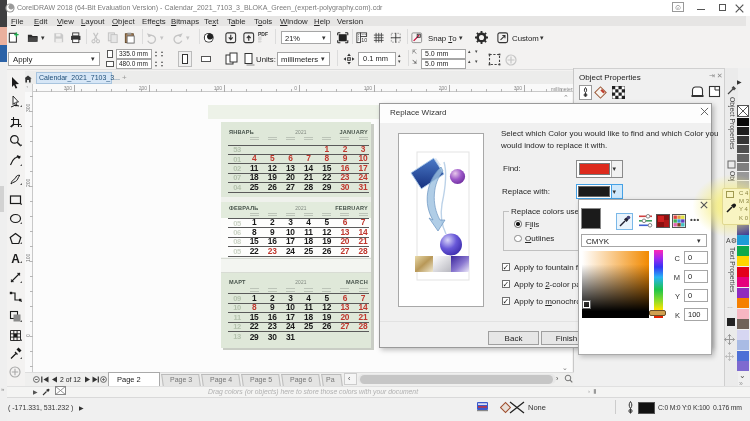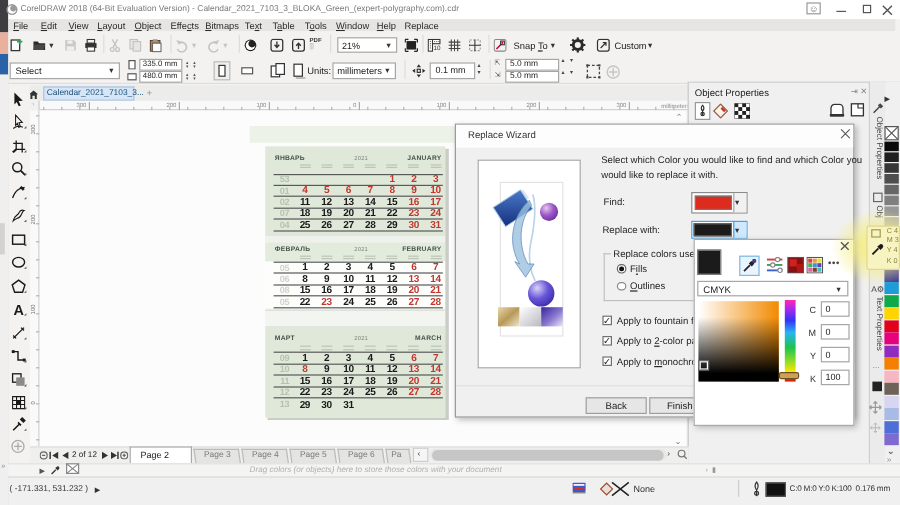--- a/index.html
+++ b/index.html
@@ -49,21 +49,21 @@
 <div class="tx" style="left:57px;top:16.8px;font-size:7.8px;color:#2b2b2b"><span style="text-decoration:underline">V</span>iew</div>
 <div class="tx" style="left:81px;top:16.8px;font-size:7.8px;color:#2b2b2b"><span style="text-decoration:underline">L</span>ayout</div>
 <div class="tx" style="left:112px;top:16.8px;font-size:7.8px;color:#2b2b2b"><span style="text-decoration:underline">O</span>bject</div>
 <div class="tx" style="left:142px;top:16.8px;font-size:7.8px;color:#2b2b2b">Effe<span style="text-decoration:underline">c</span>ts</div>
 <div class="tx" style="left:171px;top:16.8px;font-size:7.8px;color:#2b2b2b"><span style="text-decoration:underline">B</span>itmaps</div>
 <div class="tx" style="left:204px;top:16.8px;font-size:7.8px;color:#2b2b2b">Te<span style="text-decoration:underline">x</span>t</div>
 <div class="tx" style="left:227px;top:16.8px;font-size:7.8px;color:#2b2b2b">T<span style="text-decoration:underline">a</span>ble</div>
 <div class="tx" style="left:254px;top:16.8px;font-size:7.8px;color:#2b2b2b">T<span style="text-decoration:underline">o</span>ols</div>
 <div class="tx" style="left:280px;top:16.8px;font-size:7.8px;color:#2b2b2b"><span style="text-decoration:underline">W</span>indow</div>
 <div class="tx" style="left:314px;top:16.8px;font-size:7.8px;color:#2b2b2b"><span style="text-decoration:underline">H</span>elp</div>
-<div class="tx" style="left:337px;top:16.8px;font-size:7.8px;color:#2b2b2b">Replace</div>
+<div class="tx" style="left:337px;top:16.8px;font-size:7.8px;color:#2b2b2b">Version</div>
 <div class="ab" style="left:7px;top:26px;width:743px;height:20px;background:#f3f2f1"></div>
 <svg class="ic" style="left:8px;top:32px" width="11.5" height="11.5" viewBox="0 0 13 13">
     <rect x="1.5" y="1.5" width="8" height="10" fill="#fff" stroke="#333" stroke-width="1.2"></rect>
     <path d="M7 3 h5 M9.5 0.5 v5" stroke="#1faa4e" stroke-width="1.6"></path>
   </svg>
 <svg class="ic" style="left:27px;top:32px" width="11.5" height="11.5" viewBox="0 0 13 13">
     <path d="M1 3 h4 l1.4 1.6 H12 V11 H1z" fill="#2b2b2b"></path>
     <path d="M2 5.8 h10 l-1.4 5.2 H1z" fill="#474747"></path>
   </svg>
 <div class="tx" style="left:41px;top:34px;font-size:7px;color:#333">▾</div>
@@ -155,21 +155,21 @@
     </g>
   </svg>
 <svg class="ic" style="left:497px;top:32px" width="11.5" height="11.5" viewBox="0 0 13 13">
     <rect x="1" y="1" width="11" height="11" rx="2" fill="none" stroke="#333" stroke-width="1.2"></rect>
     <path d="M4 9 L9 4 M6 4 h3 v3" fill="none" stroke="#333" stroke-width="1.2"></path>
   </svg>
 <div class="tx" style="left:512px;top:33.5px;font-size:7.8px;color:#222">Custom</div>
 <div class="tx" style="left:540px;top:33.5px;font-size:7px;color:#333">▾</div>
 <div class="ab" style="left:7px;top:46px;width:743px;height:24px;background:#f3f2f1;border-bottom:1px solid #dedede"></div>
 <div class="fld" style="left:8px;top:52px;width:92px;height:14px"></div>
-<div class="tx" style="left:13px;top:55px;font-size:7.8px;color:#222">Select</div>
+<div class="tx" style="left:13px;top:55px;font-size:7.8px;color:#222">Apply</div>
 <div class="tx" style="left:91px;top:55px;font-size:7px;color:#333">▾</div>
 <svg class="ic" style="left:106px;top:50px" width="8" height="8" viewBox="0 0 8 8">
     <rect x="1.5" y="0.5" width="5" height="7" fill="#fff" stroke="#555"></rect>
   </svg>
 <div class="fld" style="left:116px;top:49px;width:36px;height:10px;font-size:6.5px;line-height:8px;padding-left:2px">335.0 mm</div>
 <svg class="ic" style="left:106px;top:60px" width="8" height="8" viewBox="0 0 8 8">
     <rect x="0.5" y="1.5" width="7" height="5" fill="#fff" stroke="#555"></rect>
   </svg>
 <div class="fld" style="left:116px;top:59px;width:36px;height:10px;font-size:6.5px;line-height:8px;padding-left:2px">480.0 mm</div>
 <div class="tx" style="left:155px;top:50px;font-size:4px;color:#555;line-height:3.8px">▴<br>▾</div>
@@ -664,21 +664,21 @@
 <path d="M45 28 c3 10 1 28 -2 42 c-2 12 0 22 4 30" fill="none" stroke="#bcd2e8" stroke-width="1.4"></path>
 <rect x="15" y="30" width="27" height="19" transform="rotate(-33 28.5 39.5)" fill="url(#bluRect)" stroke="#a8c8e8" stroke-width="0.8"></rect>
 <circle cx="58.5" cy="42.5" r="7.6" fill="url(#sph1)"></circle>
 <path d="M42 33 C27 47 24 70 34 86 L30 84 L39 97 L46 86 L41 86 C32 70 34 49 44 37 z" fill="#9cc0e0" fill-opacity="0.8" stroke="#6a94c0" stroke-width="0.7"></path>
 <circle cx="52" cy="110.5" r="11" fill="url(#sph2)"></circle>
 <rect x="16" y="122" width="18" height="16" fill="url(#gold)"></rect>
 <rect x="34" y="122" width="18" height="16" fill="url(#wht)"></rect>
 <rect x="52" y="122" width="18" height="16" fill="url(#purp)"></rect>
 </svg>
 <div class="cap" style="left:501px;top:129px">Select which Color you would like to find and which Color you</div>
-<div class="cap" style="left:501px;top:140.5px">would like to replace it with.</div>
+<div class="cap" style="left:501px;top:140.5px">would indow to replace it with.</div>
 <div class="cap" style="left:503px;top:163.5px">Find:</div>
 <div class="cap" style="left:502px;top:187px">Replace with:</div>
 <div class="ab" style="left:576px;top:160px;width:47px;height:18px;background:#fff;border:1px solid #8a8a8a"></div>
 <div class="ab" style="left:578.5px;top:162.5px;width:31px;height:12.5px;background:#dd2b1e;border:1px solid #777"></div>
 <div class="ab" style="left:611px;top:161px;width:11px;height:16px;background:#f1f1f1;border-left:1px solid #aaa"></div>
 <div class="tx" style="left:612.5px;top:165px;font-size:7px;color:#333">▾</div>
 <div class="ab" style="left:576px;top:184px;width:47px;height:15px;background:#fff;border:1px solid #45a1e5"></div>
 <div class="ab" style="left:578px;top:186px;width:32px;height:11px;background:#1b1b1b;border:1px solid #666"></div>
 <div class="ab" style="left:611px;top:185px;width:11px;height:13px;background:#cfe8fb;border-left:1px solid #45a1e5"></div>
 <div class="tx" style="left:612.5px;top:187.5px;font-size:7px;color:#333">▾</div>

